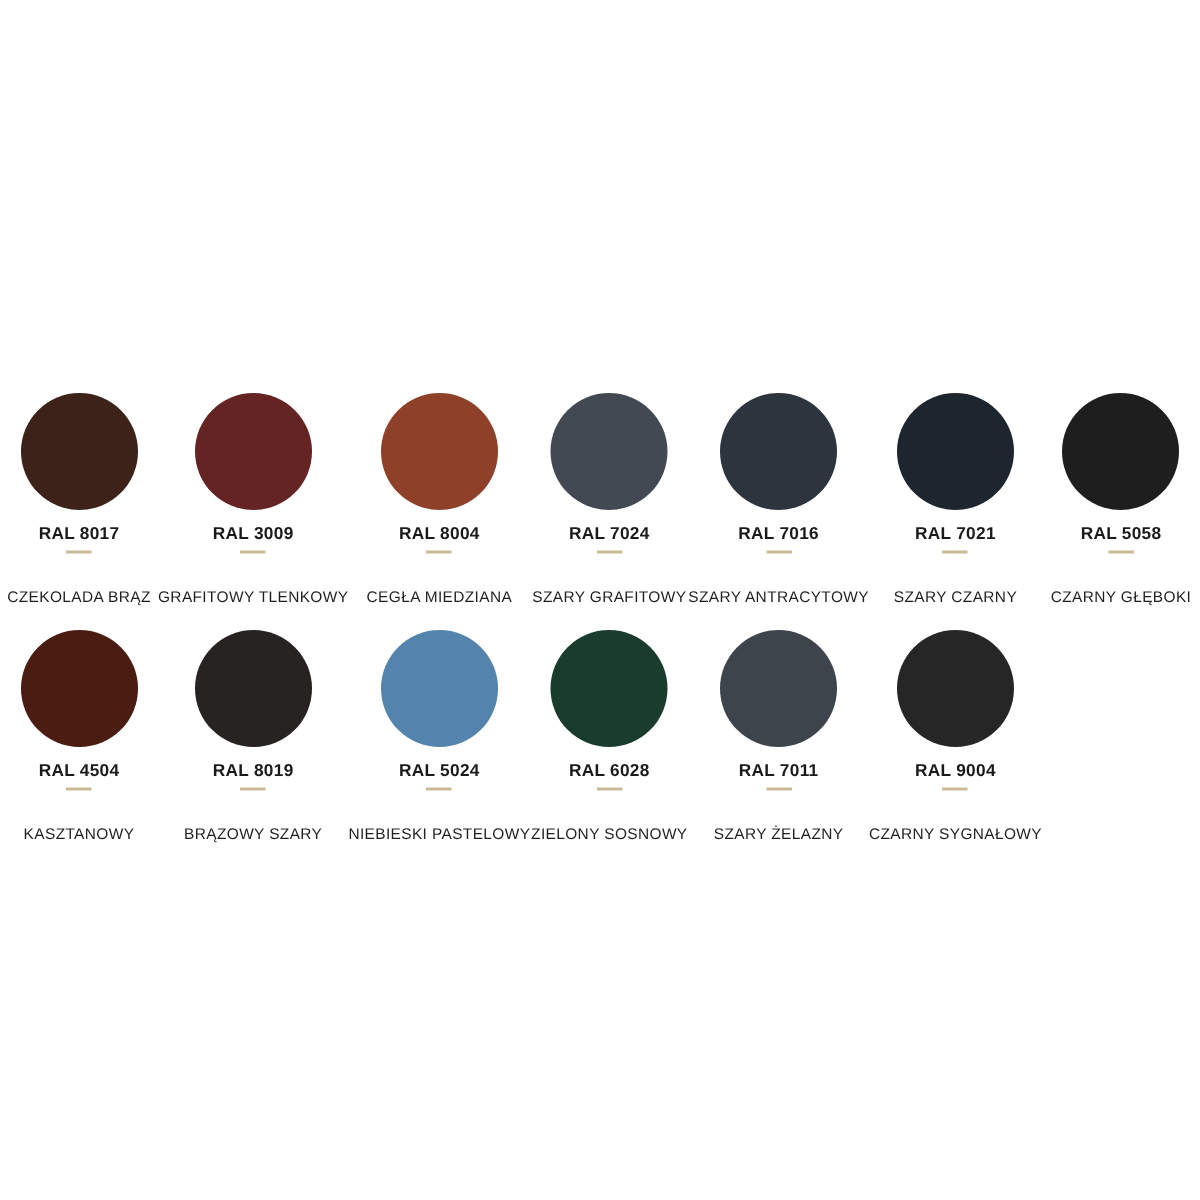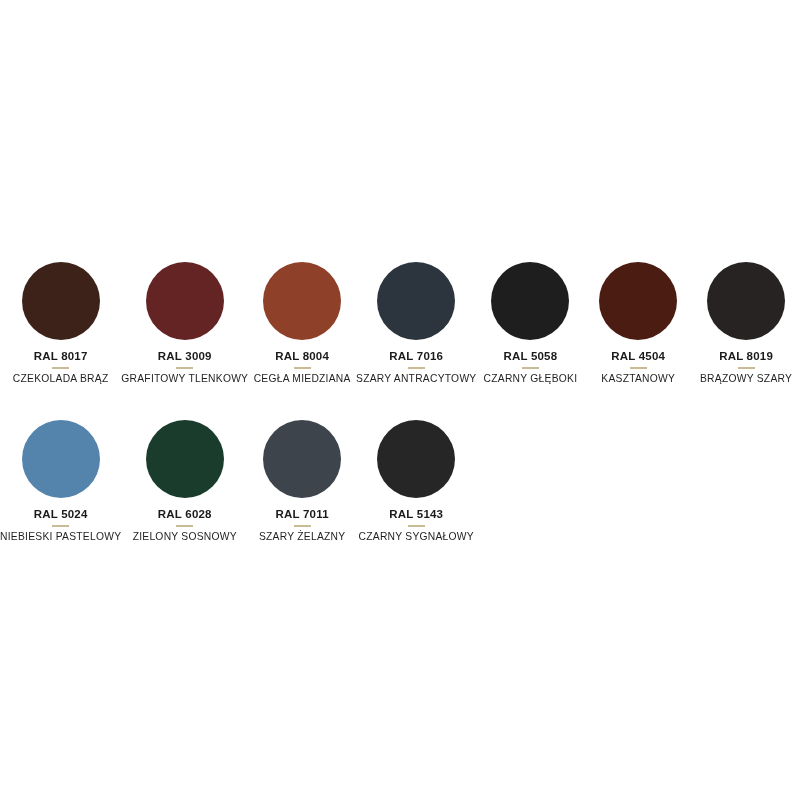--- a/index.html
+++ b/index.html
@@ -73,20 +73,21 @@
   }
 
   .swatch-name {
     font-size: 10.3px;
     font-weight: normal;
     color: #1f1f1f;
     letter-spacing: 0.25px;
     line-height: 1.1;
     white-space: nowrap;
     text-align: right;
+    margin-top: 20px;
   }
 </style>
 </head>
 <body>
 
 <div id="swatch-board" style="background: rgb(255, 255, 255);">
   <div class="swatch-grid">
       <div class="swatch-cell">
         <div class="swatch-disc" style="background: rgb(60, 34, 25);"></div>
         <div class="swatch-code">RAL 8017</div>
@@ -99,24 +100,36 @@
         <div class="swatch-rule" style="background: rgb(201, 187, 150);"></div>
         <div class="swatch-name">GRAFITOWY TLENKOWY</div>
       </div>
       <div class="swatch-cell">
         <div class="swatch-disc" style="background: rgb(142, 64, 40);"></div>
         <div class="swatch-code">RAL 8004</div>
         <div class="swatch-rule" style="background: rgb(201, 187, 150);"></div>
         <div class="swatch-name">CEGŁA MIEDZIANA</div>
       </div>
       <div class="swatch-cell">
+        <div class="swatch-disc" style="background: rgb(66, 73, 83);"></div>
+        <div class="swatch-code">RAL 7024</div>
+        <div class="swatch-rule" style="background: rgb(201, 187, 150);"></div>
+        <div class="swatch-name">SZARY GRAFITOWY</div>
+      </div>
+      <div class="swatch-cell">
         <div class="swatch-disc" style="background: rgb(44, 52, 61);"></div>
         <div class="swatch-code">RAL 7016</div>
         <div class="swatch-rule" style="background: rgb(201, 187, 150);"></div>
         <div class="swatch-name">SZARY ANTRACYTOWY</div>
+      </div>
+      <div class="swatch-cell">
+        <div class="swatch-disc" style="background: rgb(29, 37, 47);"></div>
+        <div class="swatch-code">RAL 7021</div>
+        <div class="swatch-rule" style="background: rgb(201, 187, 150);"></div>
+        <div class="swatch-name">SZARY CZARNY</div>
       </div>
       <div class="swatch-cell">
         <div class="swatch-disc" style="background: rgb(30, 30, 30);"></div>
         <div class="swatch-code">RAL 5058</div>
         <div class="swatch-rule" style="background: rgb(201, 187, 150);"></div>
         <div class="swatch-name">CZARNY GŁĘBOKI</div>
       </div>
       <div class="swatch-cell">
         <div class="swatch-disc" style="background: rgb(74, 28, 18);"></div>
         <div class="swatch-code">RAL 4504</div>
@@ -142,18 +155,18 @@
         <div class="swatch-name">ZIELONY SOSNOWY</div>
       </div>
       <div class="swatch-cell">
         <div class="swatch-disc" style="background: rgb(62, 68, 76);"></div>
         <div class="swatch-code">RAL 7011</div>
         <div class="swatch-rule" style="background: rgb(201, 187, 150);"></div>
         <div class="swatch-name">SZARY ŻELAZNY</div>
       </div>
       <div class="swatch-cell">
         <div class="swatch-disc" style="background: rgb(38, 38, 38);"></div>
-        <div class="swatch-code">RAL 5143</div>
+        <div class="swatch-code">RAL 9004</div>
         <div class="swatch-rule" style="background: rgb(201, 187, 150);"></div>
         <div class="swatch-name">CZARNY SYGNAŁOWY</div>
       </div>
     </div>
 </div>
 
 </body></html>

